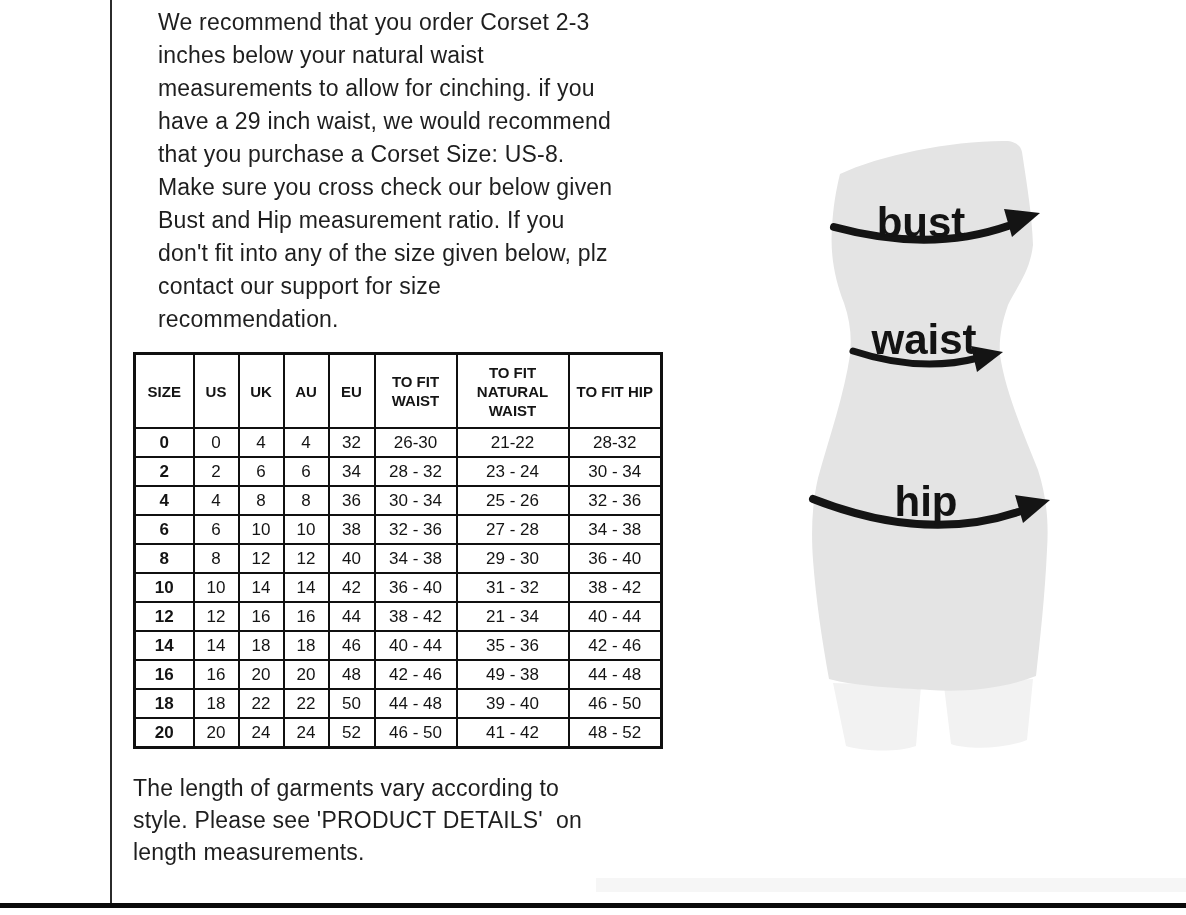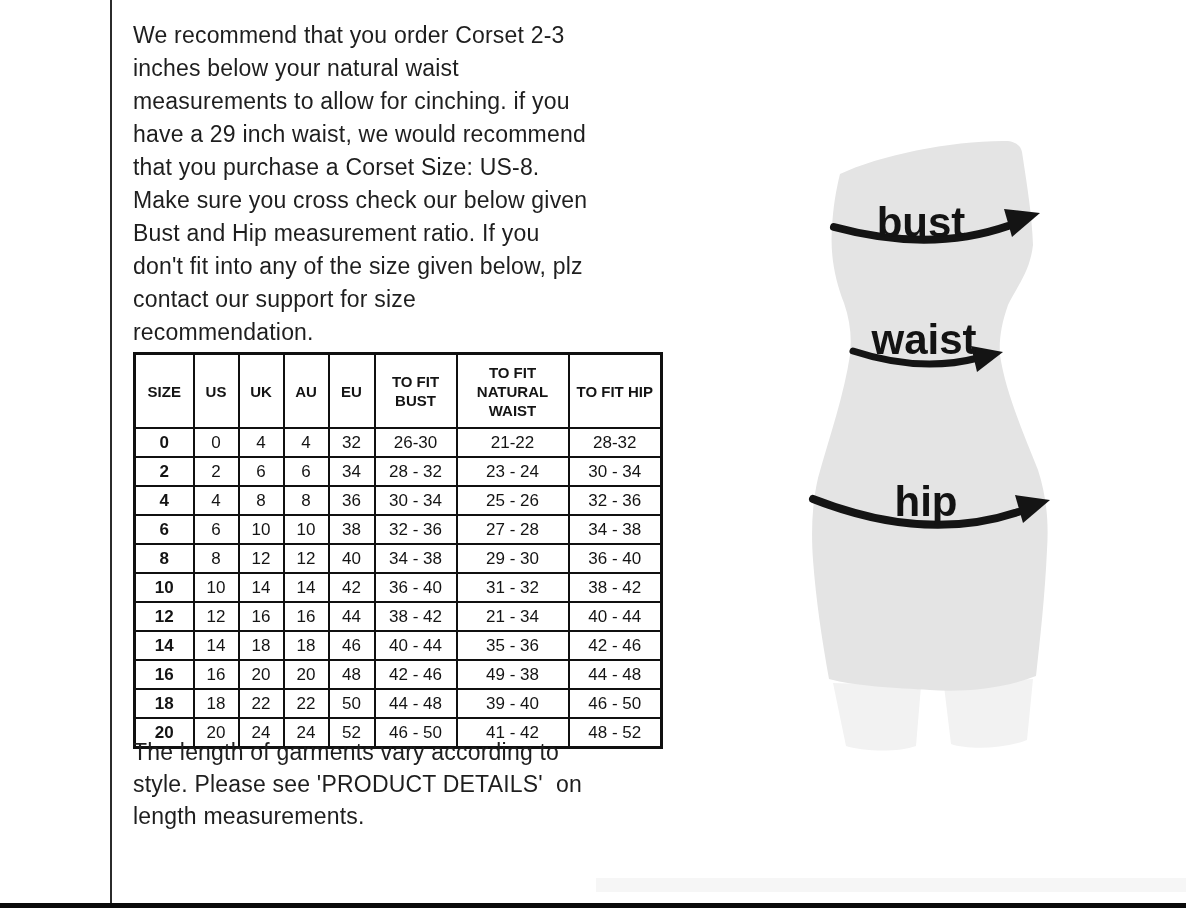--- a/index.html
+++ b/index.html
@@ -6,22 +6,22 @@
   .page {
     position:relative; width:1186px; height:915px; background:#ffffff;
     font-family:"Liberation Sans", sans-serif; color:#1c1c1c; overflow:hidden;
   }
   .v-rule { position:absolute; left:110px; top:0; width:2px; height:904px; background:#2b2b2b; }
   .h-rule { position:absolute; left:0; top:903px; width:1186px; height:5px; background:#0a0a0a; }
   .faint-band { position:absolute; left:596px; top:878px; width:590px; height:14px; background:#f6f6f6; }
 
   .para { position:absolute; left:133px; width:565px; margin:0; font-size:23px; color:#1e1e1e; letter-spacing:0.2px; }
   .para .line { white-space:pre; height:33px; line-height:33px; }
-  .intro { top:19px; }
-  .note  { top:736px; }
+  .intro { top:6px;margin-left:25px; }
+  .note  { top:772px; }
   .note .line { height:32px; line-height:32px; }
 
   table.size-table {
     position:absolute; left:133px; top:352px;
     border-collapse:collapse; table-layout:fixed;
     border:3px solid #101010; color:#141414;
   }
   .size-table th, .size-table td {
     border:2px solid #101010; text-align:center; vertical-align:middle; padding:0;
   }
@@ -63,21 +63,21 @@
         <col style="width:112px">
         <col style="width:93px">
     </colgroup>
     <thead>
       <tr>
           <th>SIZE</th>
           <th>US</th>
           <th>UK</th>
           <th>AU</th>
           <th>EU</th>
-          <th>TO FIT BUST</th>
+          <th>TO FIT WAIST</th>
           <th>TO FIT NATURAL WAIST</th>
           <th>TO FIT HIP</th>
         </tr>
     </thead>
     <tbody>
         <tr>
           <td class="c-size">0</td>
           <td>0</td>
           <td>4</td>
           <td>4</td>

